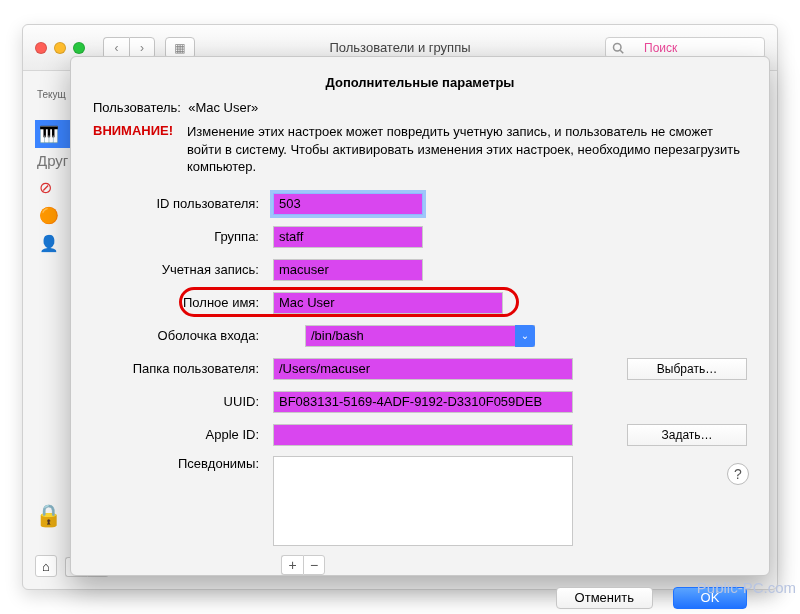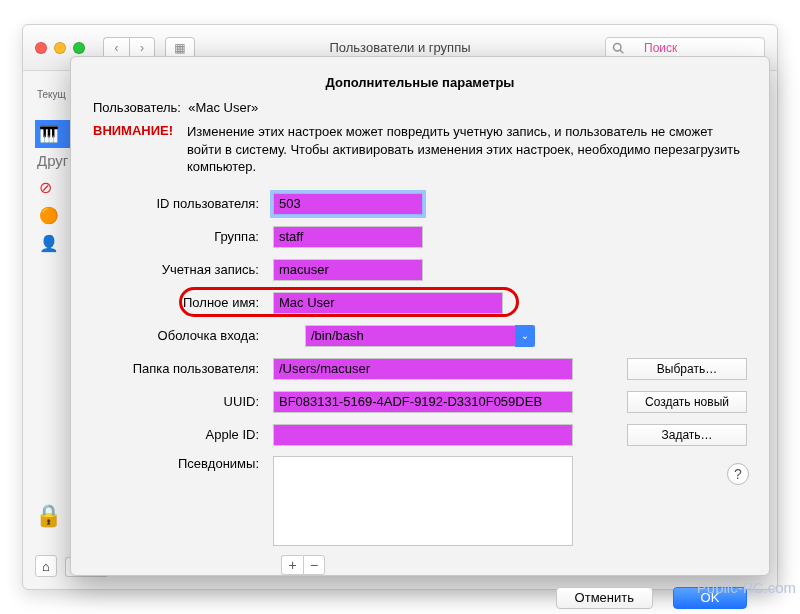--- a/index.html
+++ b/index.html
@@ -160,21 +160,20 @@
       </div>
     </div>
     <div class="frow fbtn-row">
       <div class="flabel">Папка пользователя:</div>
       <input class="finput w3" value="/Users/macuser" style="">
       <button class="side-btn">Выбрать…</button>
     </div>
     <div class="frow fbtn-row">
       <div class="flabel">UUID:</div>
       <input class="finput w3" value="BF083131-5169-4ADF-9192-D3310F059DEB" style="">
-      <button class="side-btn">Создать новый</button>
     </div>
     <div class="frow fbtn-row">
       <div class="flabel">Apple ID:</div>
       <input class="finput w3" value="" style="">
       <button class="side-btn">Задать…</button>
     </div>
     <div class="frow" style="align-items:flex-start;">
       <div class="flabel">Псевдонимы:</div>
       <div class="pseudo-box"></div>
     </div>

